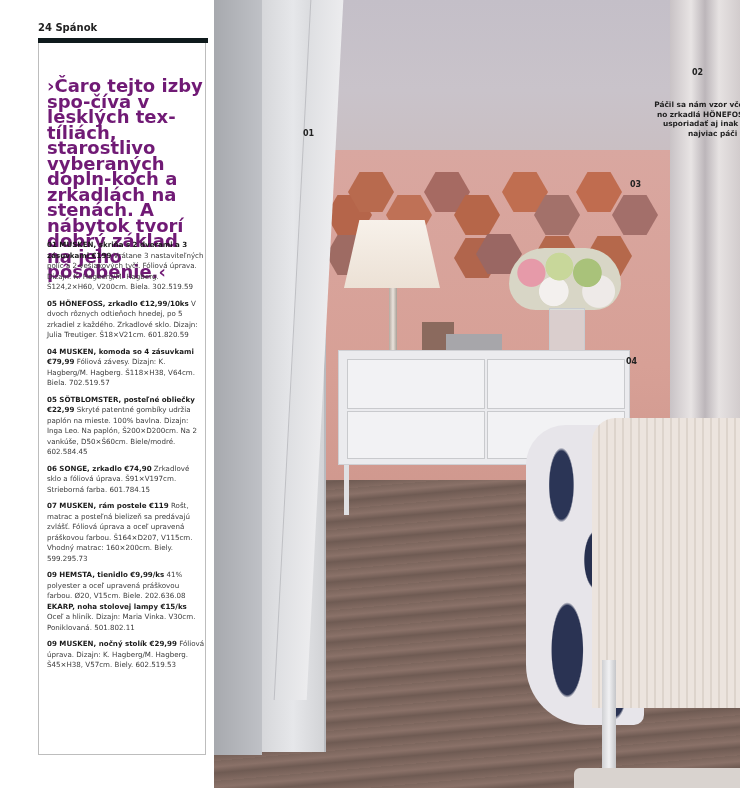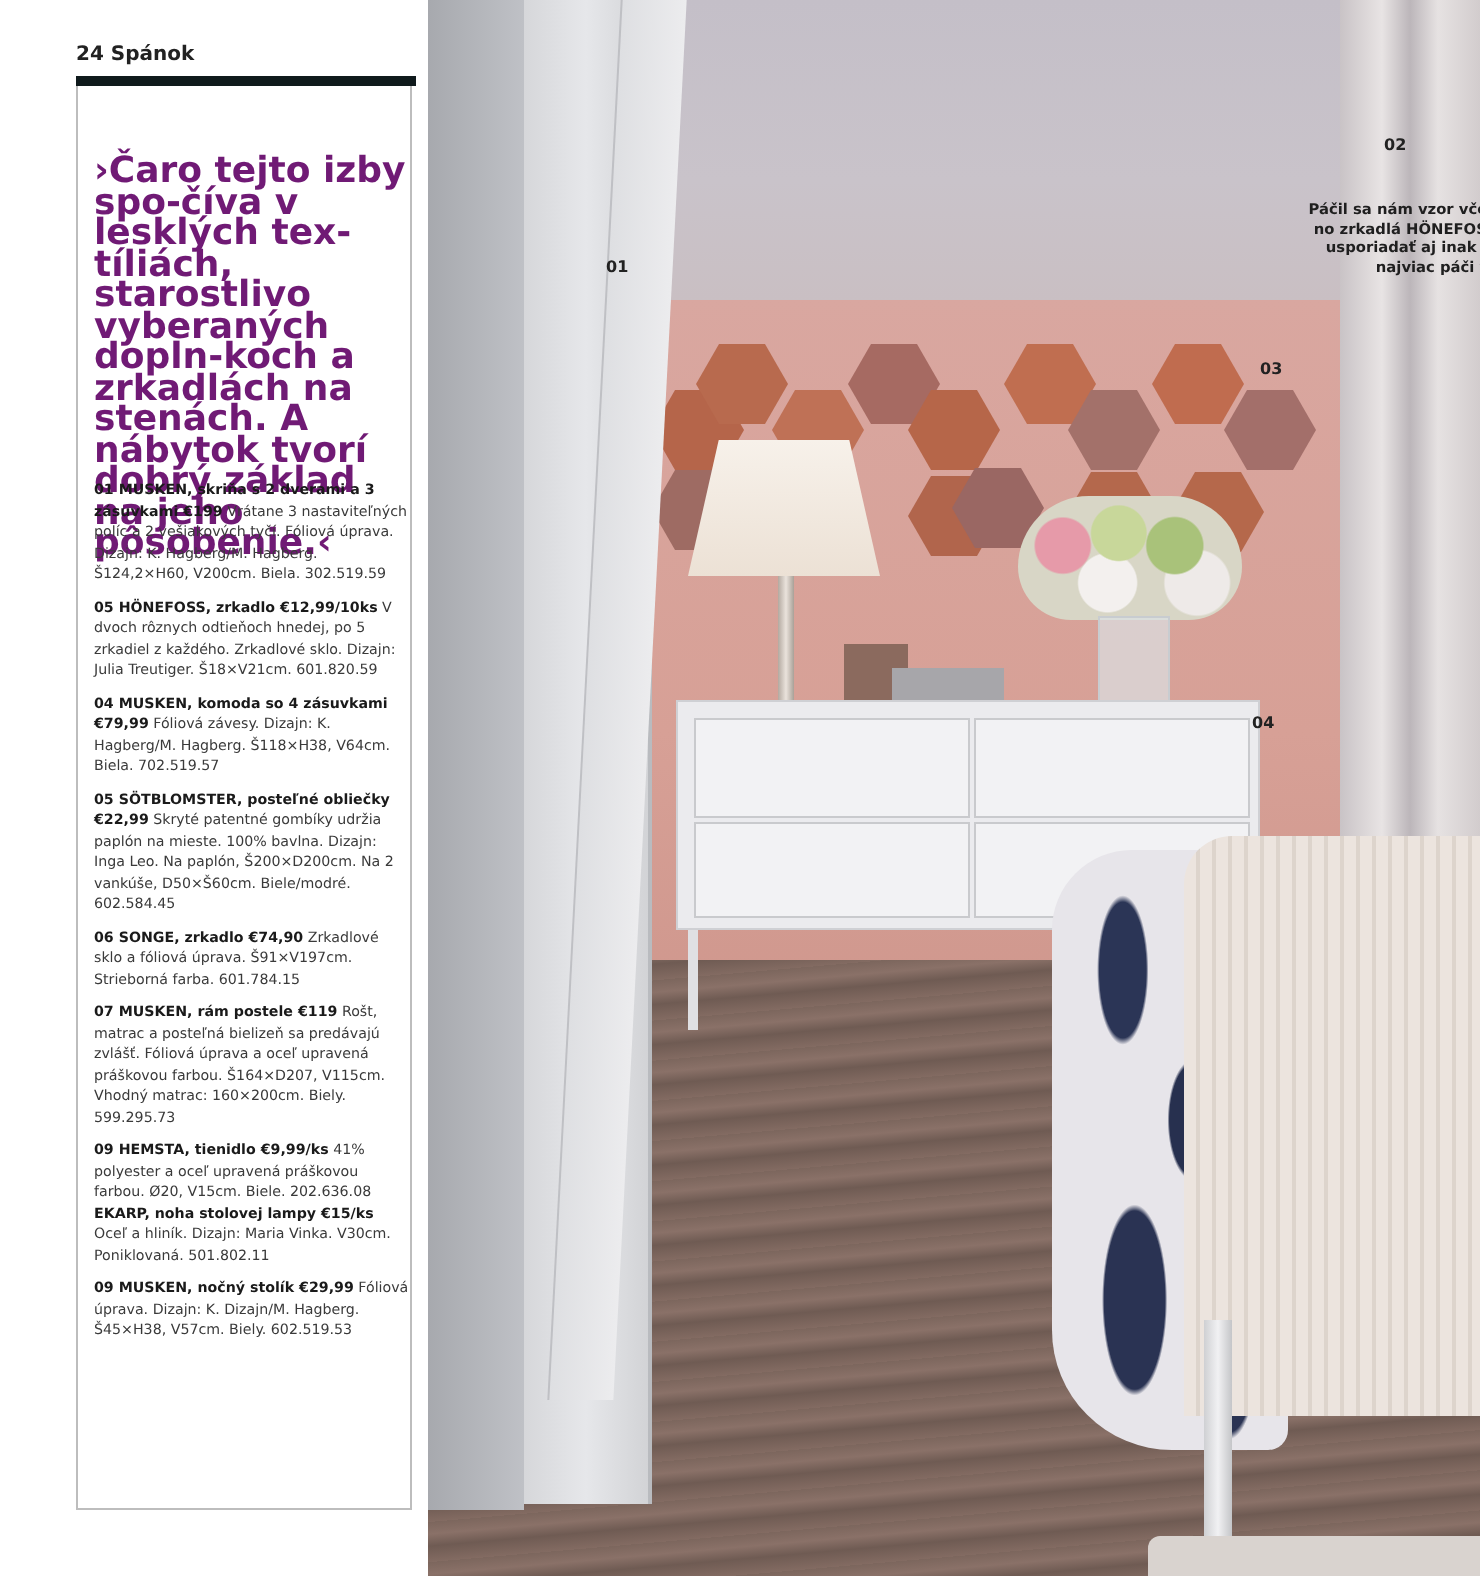--- a/index.html
+++ b/index.html
@@ -44,21 +44,21 @@
     <div class="card-bar"></div>
     <div class="quote">›Čaro tejto izby spo-číva v lesklých tex-tíliách, starostlivo vyberaných dopln-koch a zrkadlách na stenách. A nábytok tvorí dobrý základ na jeho pôsobenie.‹</div>
     <div class="items">
       <div class="item"><b>01 MUSKEN, skriňa s 2 dverami a 3 zásuvkami €199</b><span> Vrátane 3 nastaviteľných políc a 2 vešiakových tyčí. Fóliová úprava. Dizajn: K. Hagberg/M. Hagberg. Š124,2×H60, V200cm. Biela. 302.519.59</span></div>
       <div class="item"><b>05 HÖNEFOSS, zrkadlo €12,99/10ks</b><span> V dvoch rôznych odtieňoch hnedej, po 5 zrkadiel z každého. Zrkadlové sklo. Dizajn: Julia Treutiger. Š18×V21cm. 601.820.59</span></div>
       <div class="item"><b>04 MUSKEN, komoda so 4 zásuvkami €79,99</b><span> Fóliová závesy. Dizajn: K. Hagberg/M. Hagberg. Š118×H38, V64cm. Biela. 702.519.57</span></div>
       <div class="item"><b>05 SÖTBLOMSTER, posteľné obliečky €22,99</b><span> Skryté patentné gombíky udržia paplón na mieste. 100% bavlna. Dizajn: Inga Leo. Na paplón, Š200×D200cm. Na 2 vankúše, D50×Š60cm. Biele/modré. 602.584.45</span></div>
       <div class="item"><b>06 SONGE, zrkadlo €74,90</b><span> Zrkadlové sklo a fóliová úprava. Š91×V197cm. Strieborná farba. 601.784.15</span></div>
       <div class="item"><b>07 MUSKEN, rám postele €119</b><span> Rošt, matrac a posteľná bielizeň sa predávajú zvlášť. Fóliová úprava a oceľ upravená práškovou farbou. Š164×D207, V115cm. Vhodný matrac: 160×200cm. Biely. 599.295.73</span></div>
       <div class="item"><b>09 HEMSTA, tienidlo €9,99/ks</b><span> 41% polyester a oceľ upravená práškovou farbou. Ø20, V15cm. Biele. 202.636.08</span><br><b>EKARP, noha stolovej lampy €15/ks</b><span> Oceľ a hliník. Dizajn: Maria Vinka. V30cm. Poniklovaná. 501.802.11</span></div>
-      <div class="item"><b>09 MUSKEN, nočný stolík €29,99</b><span> Fóliová úprava. Dizajn: K. Dizajn/M. Hagberg. Š45×H38, V57cm. Biely. 602.519.53</span></div>
+      <div class="item"><b>09 MUSKEN, nočný stolík €29,99</b><span> Fóliová úprava. Dizajn: K. Hagberg/M. Hagberg. Š45×H38, V57cm. Biely. 602.519.53</span></div>
     </div>
   </div>
 </div>
 
 <div class="photo">
   <div class="wall-top"></div>
   <div class="wall-pink"></div>
 
   <div class="hex" style="left:112px;top:195px;background:#b5654a;"></div>
   <div class="hex" style="left:134px;top:172px;background:#b86a4e;"></div>

